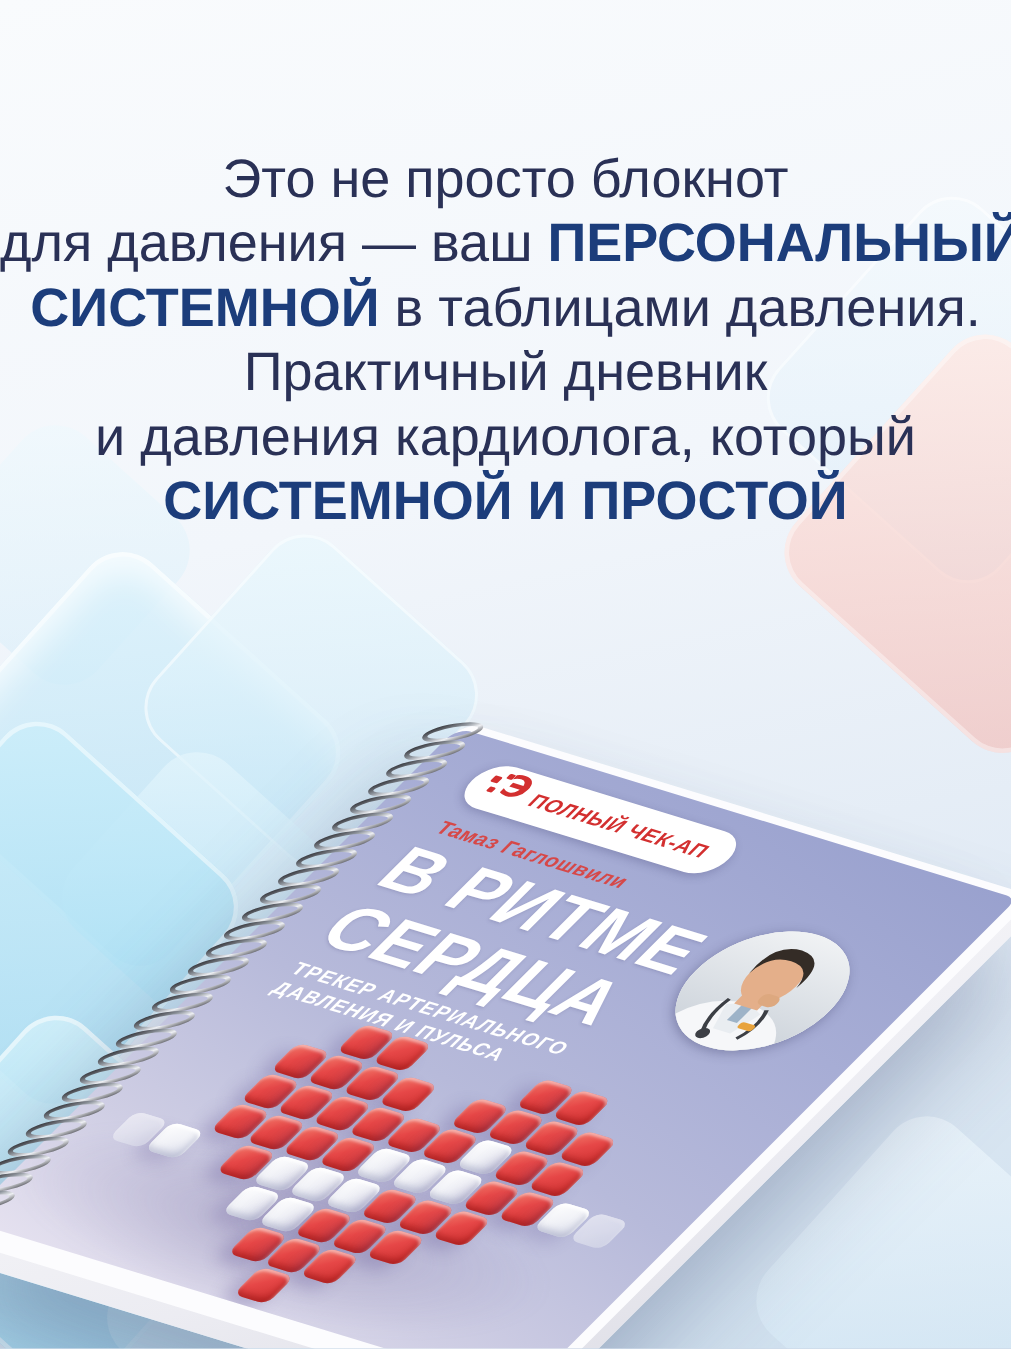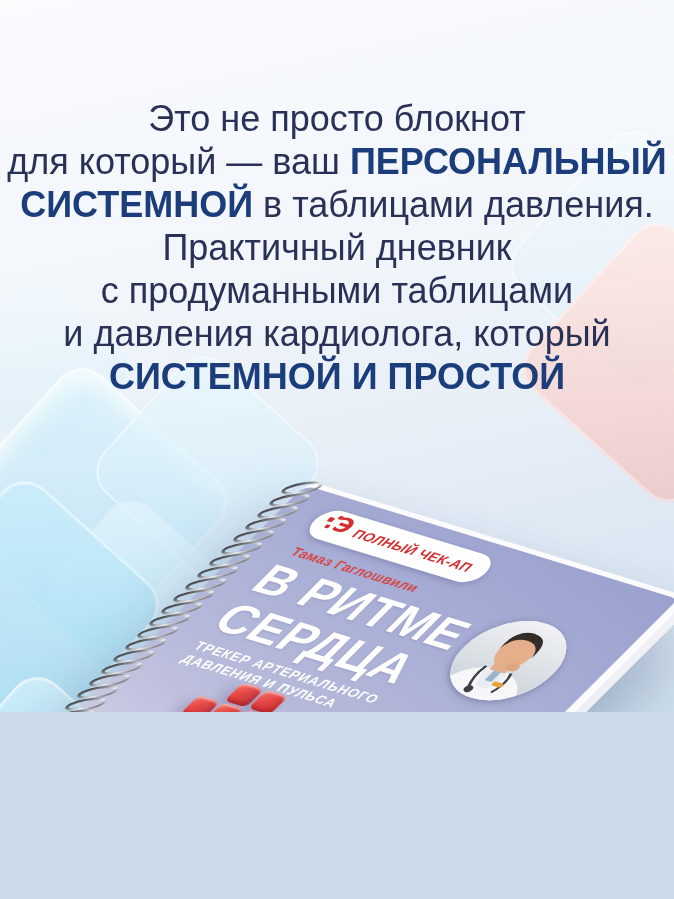--- a/index.html
+++ b/index.html
@@ -1,17 +1,17 @@
 <!DOCTYPE html>
 <html><head>
 <meta charset="utf-8">
 <style>
   html,body{margin:0;padding:0;background:#ccd9e8;}
   .stage{
-    position:relative;width:674px;height:712px;overflow:hidden;margin:0 auto;
+    position:relative;width:674px;height:899px;overflow:hidden;margin:0 auto;
     background:linear-gradient(168deg,#f9fbfd 0%,#f2f6fb 38%,#e2ebf5 70%,#cfe0ee 100%);
     font-family:"Liberation Sans",sans-serif;
   }
   
   .bg-cube{position:absolute;border-radius:30px;transform:rotate(42deg);}
   .bgc1{left:-20px;top:400px;width:215px;height:215px;background:linear-gradient(135deg,rgba(222,243,252,.9),rgba(158,214,240,.55));box-shadow:inset 0 0 0 3px rgba(255,255,255,.45),inset 10px 10px 22px rgba(255,255,255,.7);}
   .bgc2{left:-70px;top:510px;width:200px;height:200px;background:linear-gradient(135deg,rgba(205,238,250,.95),rgba(140,212,240,.6));box-shadow:inset 0 0 0 3px rgba(255,255,255,.5);}
   .bgc3{left:120px;top:380px;width:175px;height:175px;background:linear-gradient(135deg,rgba(235,248,253,.85),rgba(185,225,245,.45));box-shadow:inset 0 0 0 2px rgba(255,255,255,.5);}
   .bgc4{left:60px;top:520px;width:150px;height:150px;background:linear-gradient(135deg,rgba(228,245,252,.8),rgba(170,222,244,.5));}
   .bgc5{left:-30px;top:300px;width:140px;height:140px;background:linear-gradient(135deg,rgba(240,249,253,.7),rgba(200,232,248,.4));}
@@ -70,24 +70,23 @@
   <div class="bg-cube bgc4"></div>
   <div class="bg-cube bgc2"></div>
   <div class="bg-cube bgc6"></div>
   <div class="bg-cube bgc7"></div>
   <div class="bg-cube bgc8"></div>
   <div class="bg-cube bgc9"></div>
   <div class="bg-cube bgc10"></div>
 
   <div class="headline">
       <div class="line"><span class="hl-reg">Это не просто блокнот</span></div>
-      <div class="line"><span class="hl-reg">для который — ваш </span><span class="hl-bold">ПЕРСОНАЛЬНЫЙ</span></div>
+      <div class="line"><span class="hl-reg">для давления — ваш </span><span class="hl-bold">ПЕРСОНАЛЬНЫЙ</span></div>
       <div class="line"><span class="hl-bold">СИСТЕМНОЙ</span><span class="hl-reg"> в таблицами давления.</span></div>
       <div class="line"><span class="hl-reg">Практичный дневник</span></div>
-      <div class="line"><span class="hl-reg">с продуманными таблицами</span></div>
       <div class="line"><span class="hl-reg">и давления кардиолога, который</span></div>
       <div class="line"><span class="hl-bold">СИСТЕМНОЙ И ПРОСТОЙ</span></div>
     </div>
 
   <div class="notebook">
     <div class="pages-deep"></div>
     <div class="pages"></div>
 
     <div class="cover">
       <div class="badge">

